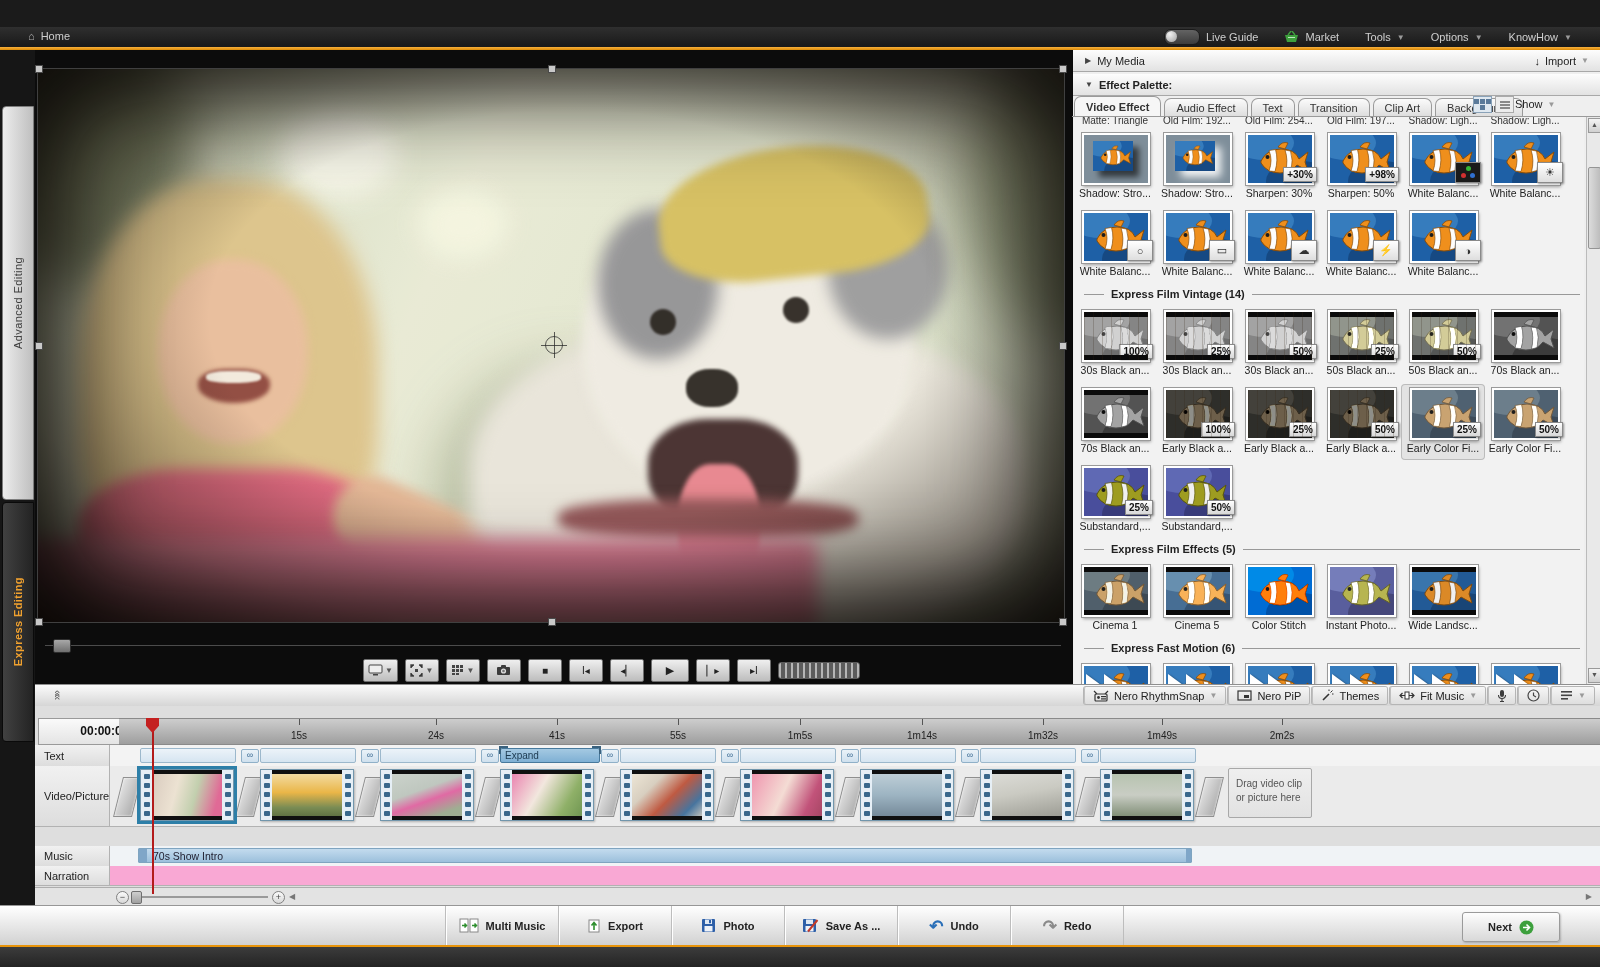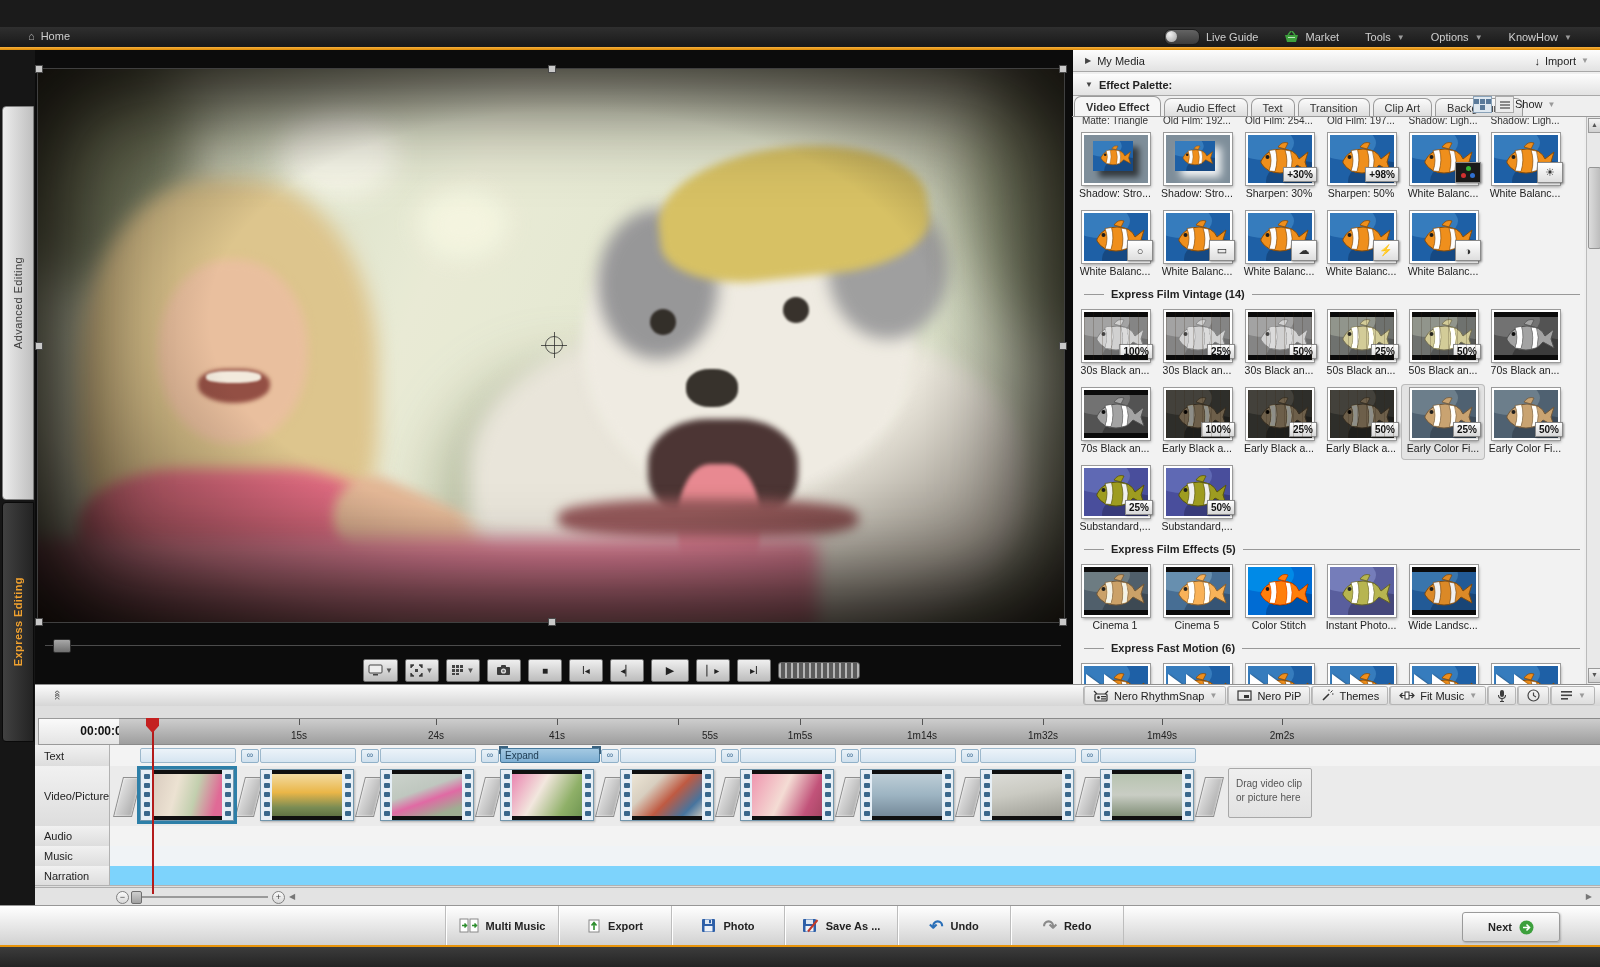--- a/index.html
+++ b/index.html
@@ -156,21 +156,21 @@
          border:1px solid #8a8a8a;border-left:none;}
   .tick{position:absolute;top:0;width:1px;height:6px;background:#555;}
   .ticklbl{position:absolute;top:11px;font-size:10px;color:#222;transform:translateX(-50%);}
   .trackrow{left:0;width:1565px;border-bottom:1px solid #b2b2b2;}
   .tlabel{position:absolute;left:0;top:0;width:75px;height:100%;background:linear-gradient(#f1f1f1,#dddddd);
           border-right:1px solid #b2b2b2;font-size:11px;color:#222;display:flex;align-items:center;padding-left:9px;box-sizing:border-box;}
   #row-text{top:39px;height:21px;background:#f3f3f3;}
   #row-video{top:60px;height:60px;background:#ebebeb;}
   #row-audio{top:120px;height:20px;background:#f3f3f3;}
   #row-music{top:140px;height:20px;background:#f0f3f6;}
-  #row-narr{top:160px;height:19px;background:#7dd3fc;text-align:center;}
+  #row-narr{top:160px;height:19px;background:#f9a8d4;text-align:center;}
   .txtclip{position:absolute;top:3px;height:13px;background:linear-gradient(#ecf3f9,#d6e5f1);
            border:1px solid #9cb8cc;border-radius:2px;}
   .txtclip.expand{background:linear-gradient(#a4c9e2,#7fb0d4);border-color:#47799c;font-size:10px;color:#1c3a50;
                   padding-left:4px;line-height:13px;}
   .txtclip.expand:before,.txtclip.expand:after{content:'';position:absolute;top:-3px;width:7px;height:6px;border:2px solid #3a627e;}
   .txtclip.expand:before{left:-2px;border-right:none;border-bottom:none;}
   .txtclip.expand:after{right:-2px;border-left:none;border-bottom:none;}
   .linkicon{position:absolute;top:4px;width:16px;height:12px;background:linear-gradient(#eaf2f8,#cfe0ee);
             border:1px solid #8fb0c8;border-radius:2px;font-size:9px;color:#3a6a92;text-align:center;line-height:11px;}
   .vclip{position:absolute;top:3px;width:94px;height:52px;background:#fff;border:1px solid #7296ac;
@@ -1198,21 +1198,21 @@
   <div id="timeline" class="abs">
     <div id="timecode" class="abs">00:00:01:23</div>
     <div id="ruler" class="abs">
         <div class="tick" style="left: 180px;"></div>
         <div class="ticklbl" style="left: 180px;">15s</div>
         <div class="tick" style="left: 317px;"></div>
         <div class="ticklbl" style="left: 317px;">24s</div>
         <div class="tick" style="left: 438px;"></div>
         <div class="ticklbl" style="left: 438px;">41s</div>
         <div class="tick" style="left: 559px;"></div>
-        <div class="ticklbl" style="left: 559px; margin-left: 32px;">55s</div>
+        <div class="ticklbl" style="left: 559px;">55s</div>
         <div class="tick" style="left: 681px;"></div>
         <div class="ticklbl" style="left: 681px;">1m5s</div>
         <div class="tick" style="left: 803px;"></div>
         <div class="ticklbl" style="left: 803px;">1m14s</div>
         <div class="tick" style="left: 924px;"></div>
         <div class="ticklbl" style="left: 924px;">1m32s</div>
         <div class="tick" style="left: 1043px;"></div>
         <div class="ticklbl" style="left: 1043px;">1m49s</div>
         <div class="tick" style="left: 1163px;"></div>
         <div class="ticklbl" style="left: 1163px;">2m2s</div>
@@ -1397,25 +1397,23 @@
           <div class="sproc">
             <i></i>
             <i></i>
             <i></i>
             <i></i>
             <i></i>
           </div>
         </div>
         <div id="dragbox" style="left: 1193px;">Drag video clip or picture here</div>
       </div>
-    <div id="row-audio" class="trackrow abs">
-        <div class="tlabel">Audio</div>
-      </div>
     <div id="row-music" class="trackrow abs">
         <div class="tlabel">Music</div>
+        <div id="musicclip">70s Show Intro</div>
       </div>
     <div id="row-narr" class="trackrow abs">
         <div class="tlabel">Narration</div>
       </div>
     <div id="playhead-head" class="abs"></div>
     <div id="playhead-line" class="abs"></div>
     <div id="tl-scroll" class="abs">
       <div class="zoomcirc abs" style="left:81px;">−</div>
       <div id="zoomtrack" class="abs"></div>
       <div id="zoomhandle" class="abs"></div>

